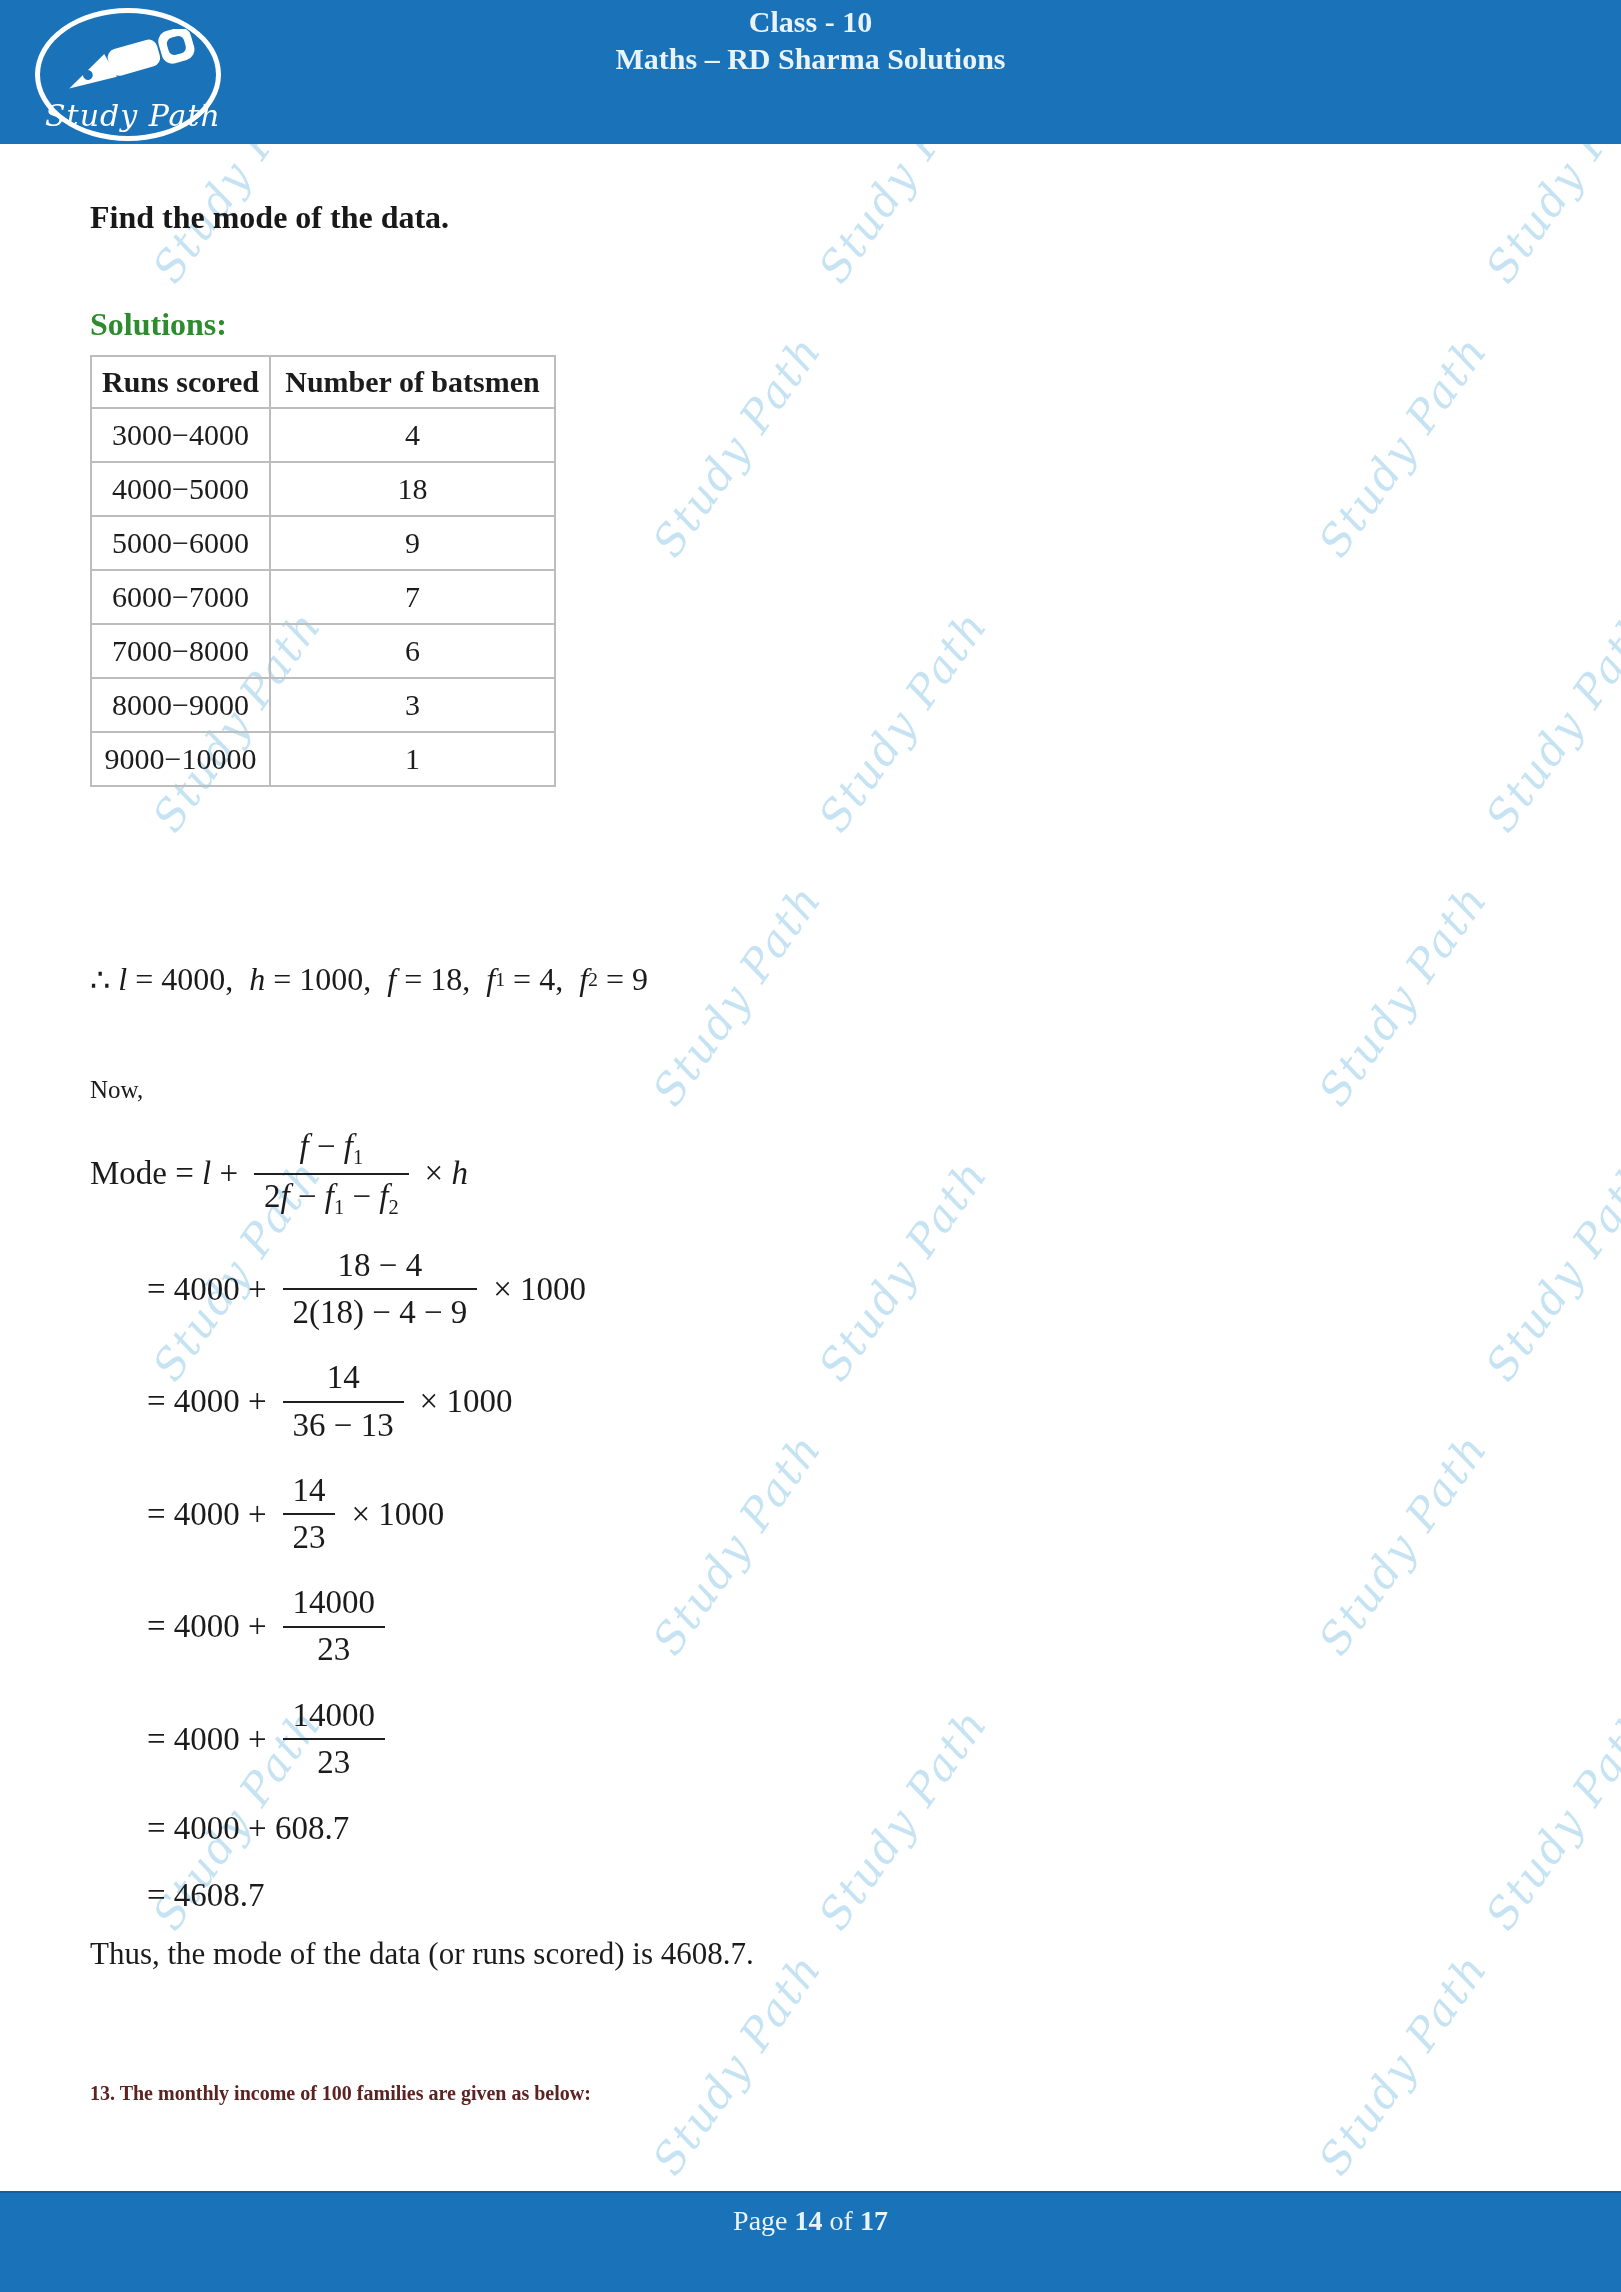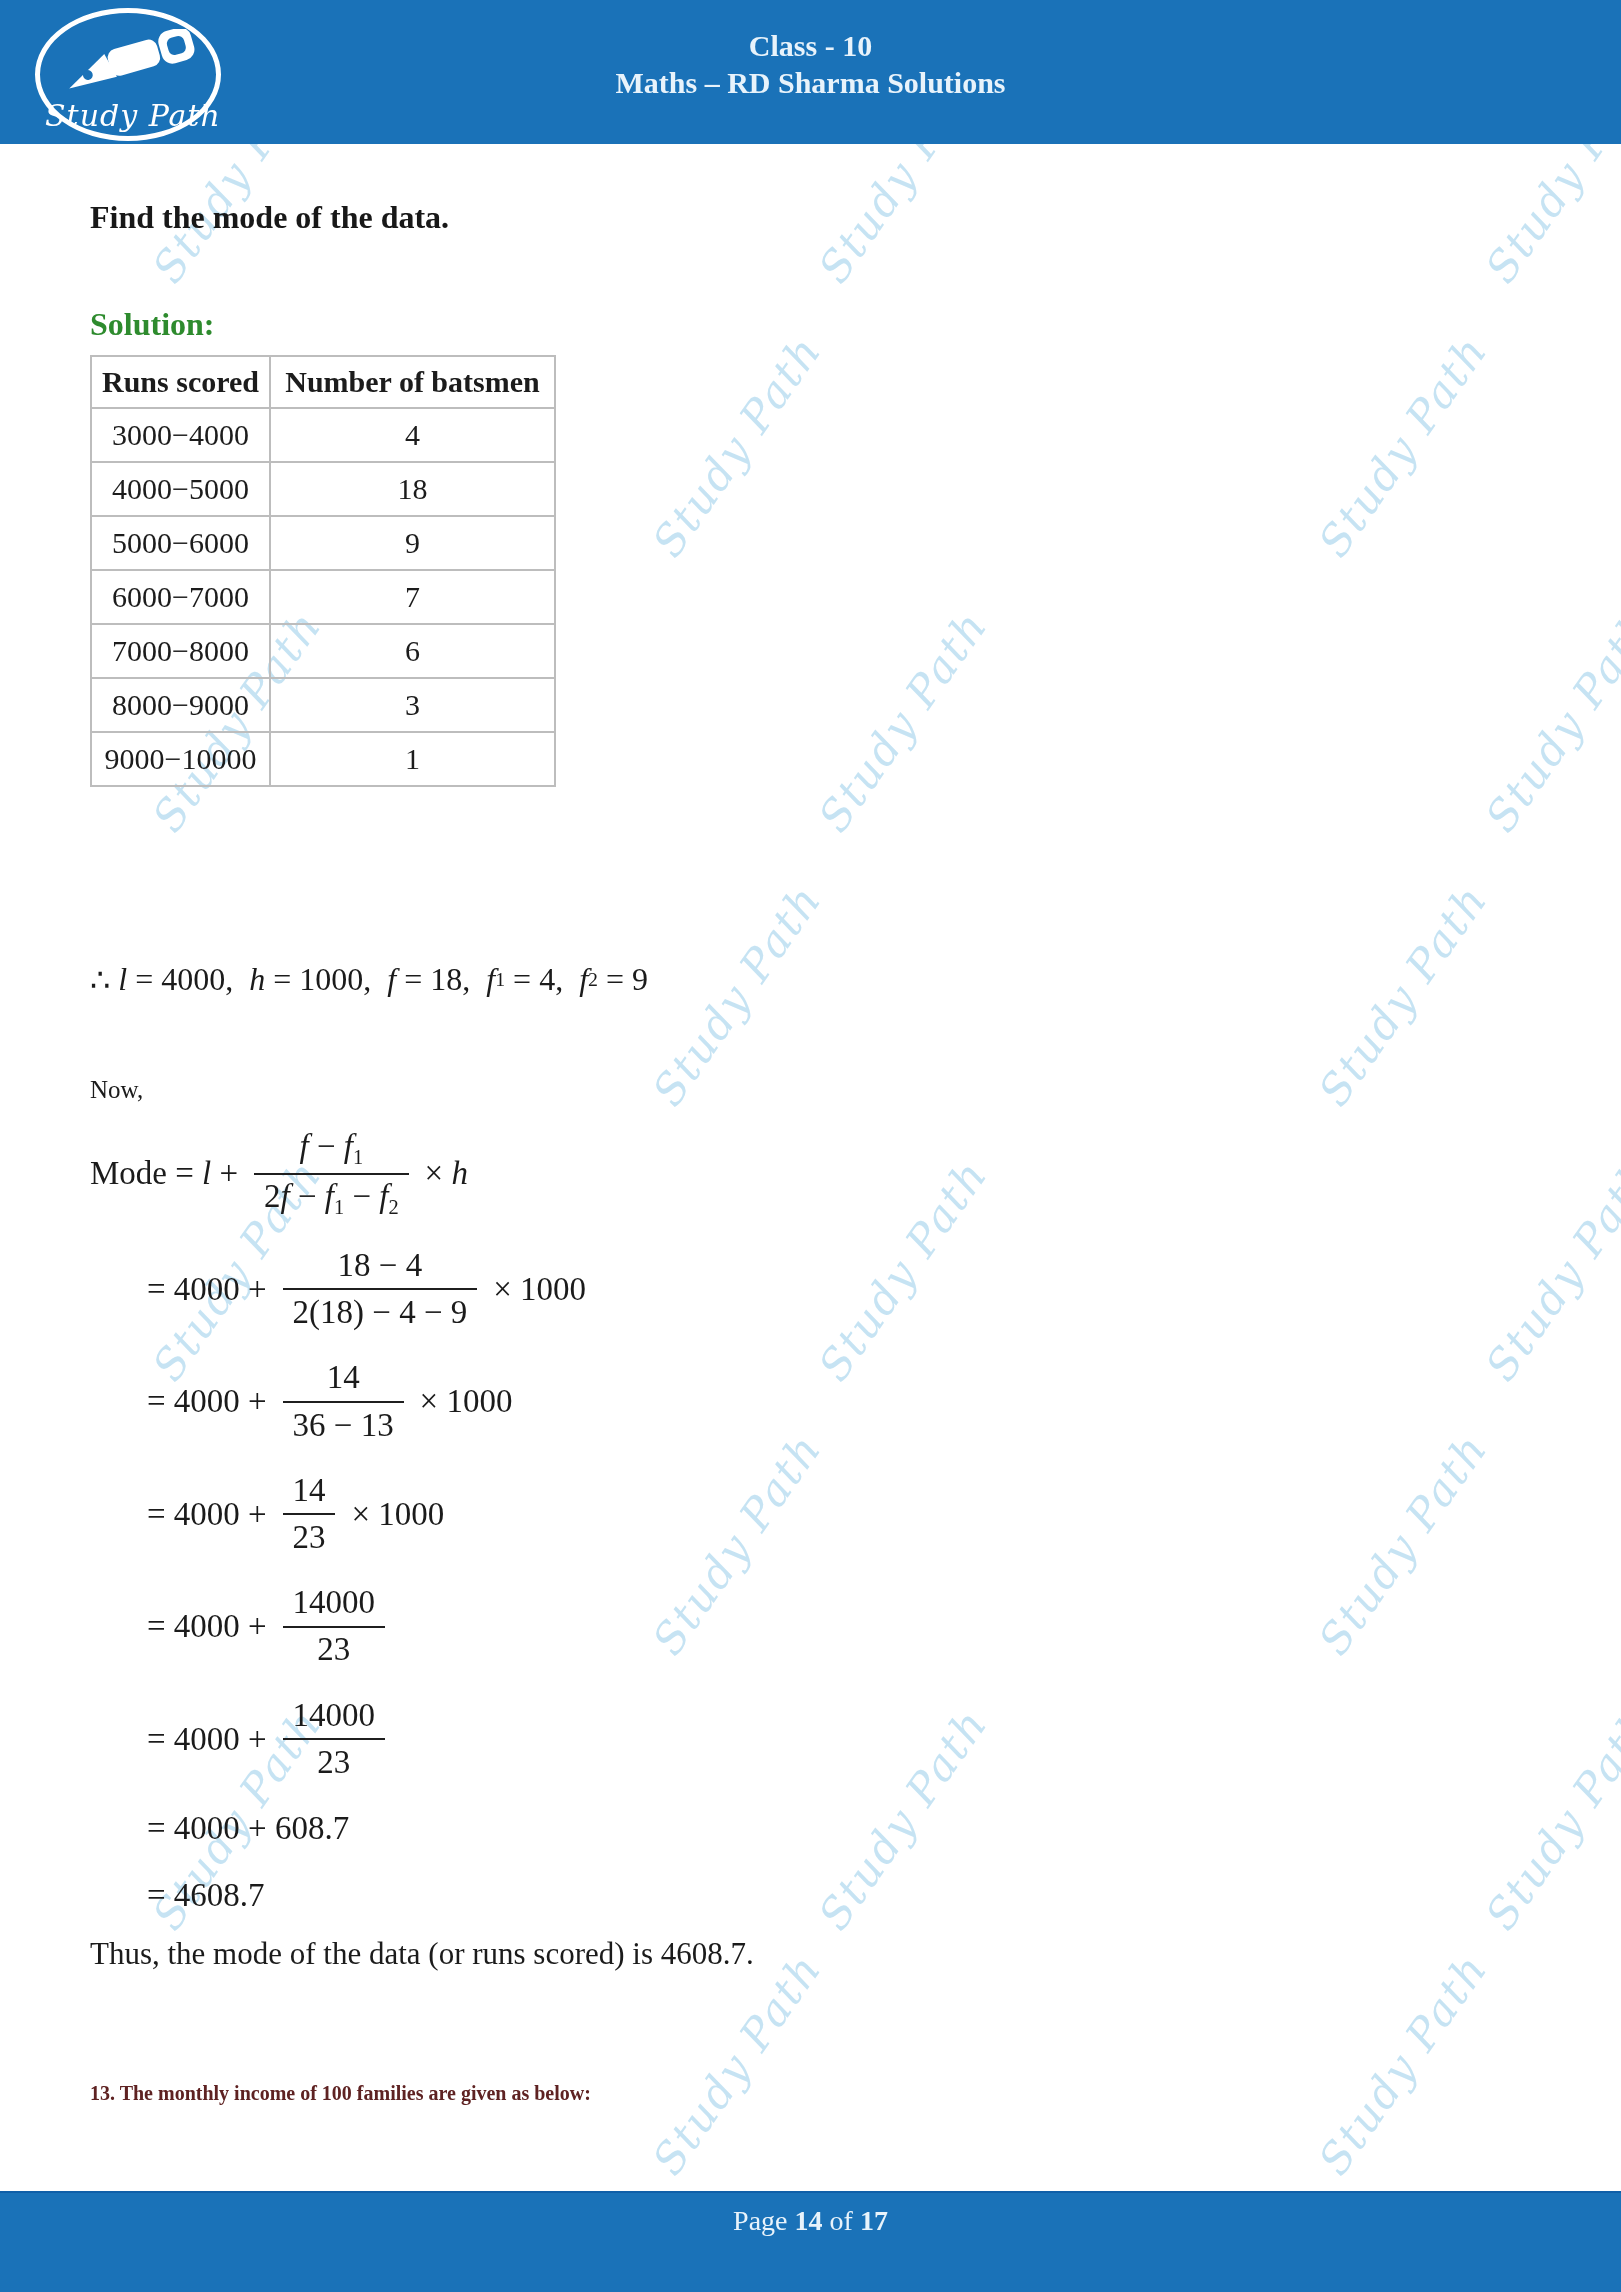--- a/index.html
+++ b/index.html
@@ -7,21 +7,21 @@
   body { font-family:"Liberation Serif", serif; color:#1b1b1b; }
   #page {
     position:relative; width:1621px; height:2293px;
     background:#ffffff; overflow:hidden;
   }
 
   
   .bar { position:absolute; left:0; width:100%; background:var(--bar-blue); z-index:3; }
   #header-bar { top:0; height:144px; text-align:center; }
   .hdr-line { color:#e8f3fb; font-size:30px; line-height:37px; font-weight:bold; }
-  #header-text { padding-top:27px; }
+  #header-text { padding-top:3px; }
   #footer-bar { top:2191px; height:108px; text-align:center; border-top:2.9px solid #0f5fa8; }
   #footer-text { padding-top:11.8px; color:#e8f3fb; font-size:28px; }
 
   
   #logo { position:absolute; left:27.4px; top:3.9px; width:211px; height:147px; z-index:4; }
   #logo-circle {
     position:absolute; left:7.8px; top:3.9px; width:186px; height:133px;
     border:5.9px solid #ffffff; border-radius:50%;
   }
   #logo-pen { position:absolute; left:25.5px; top:25.5px; }
@@ -112,21 +112,21 @@
           <rect x="58" y="16" width="52" height="28" rx="9"></rect>
           <rect x="112" y="13" width="34" height="34" rx="11"></rect>
           <rect x="120" y="21" width="18" height="18" rx="6" fill="#1a72b8"></rect>
         </g>
       </svg>
       <div id="logo-script">Study Path</div>
     </div>
   </div>
 
   <div id="question-text" class="blk">Find the mode of the data.</div>
-  <div id="solution-label" class="blk">Solution:</div>
+  <div id="solution-label" class="blk">Solutions:</div>
 
   <table id="runs-table">
     <thead>
         <tr>
           <th class="c0">Runs scored</th>
           <th class="c1">Number of batsmen</th>
         </tr>
       </thead>
     <tbody>
         <tr>

